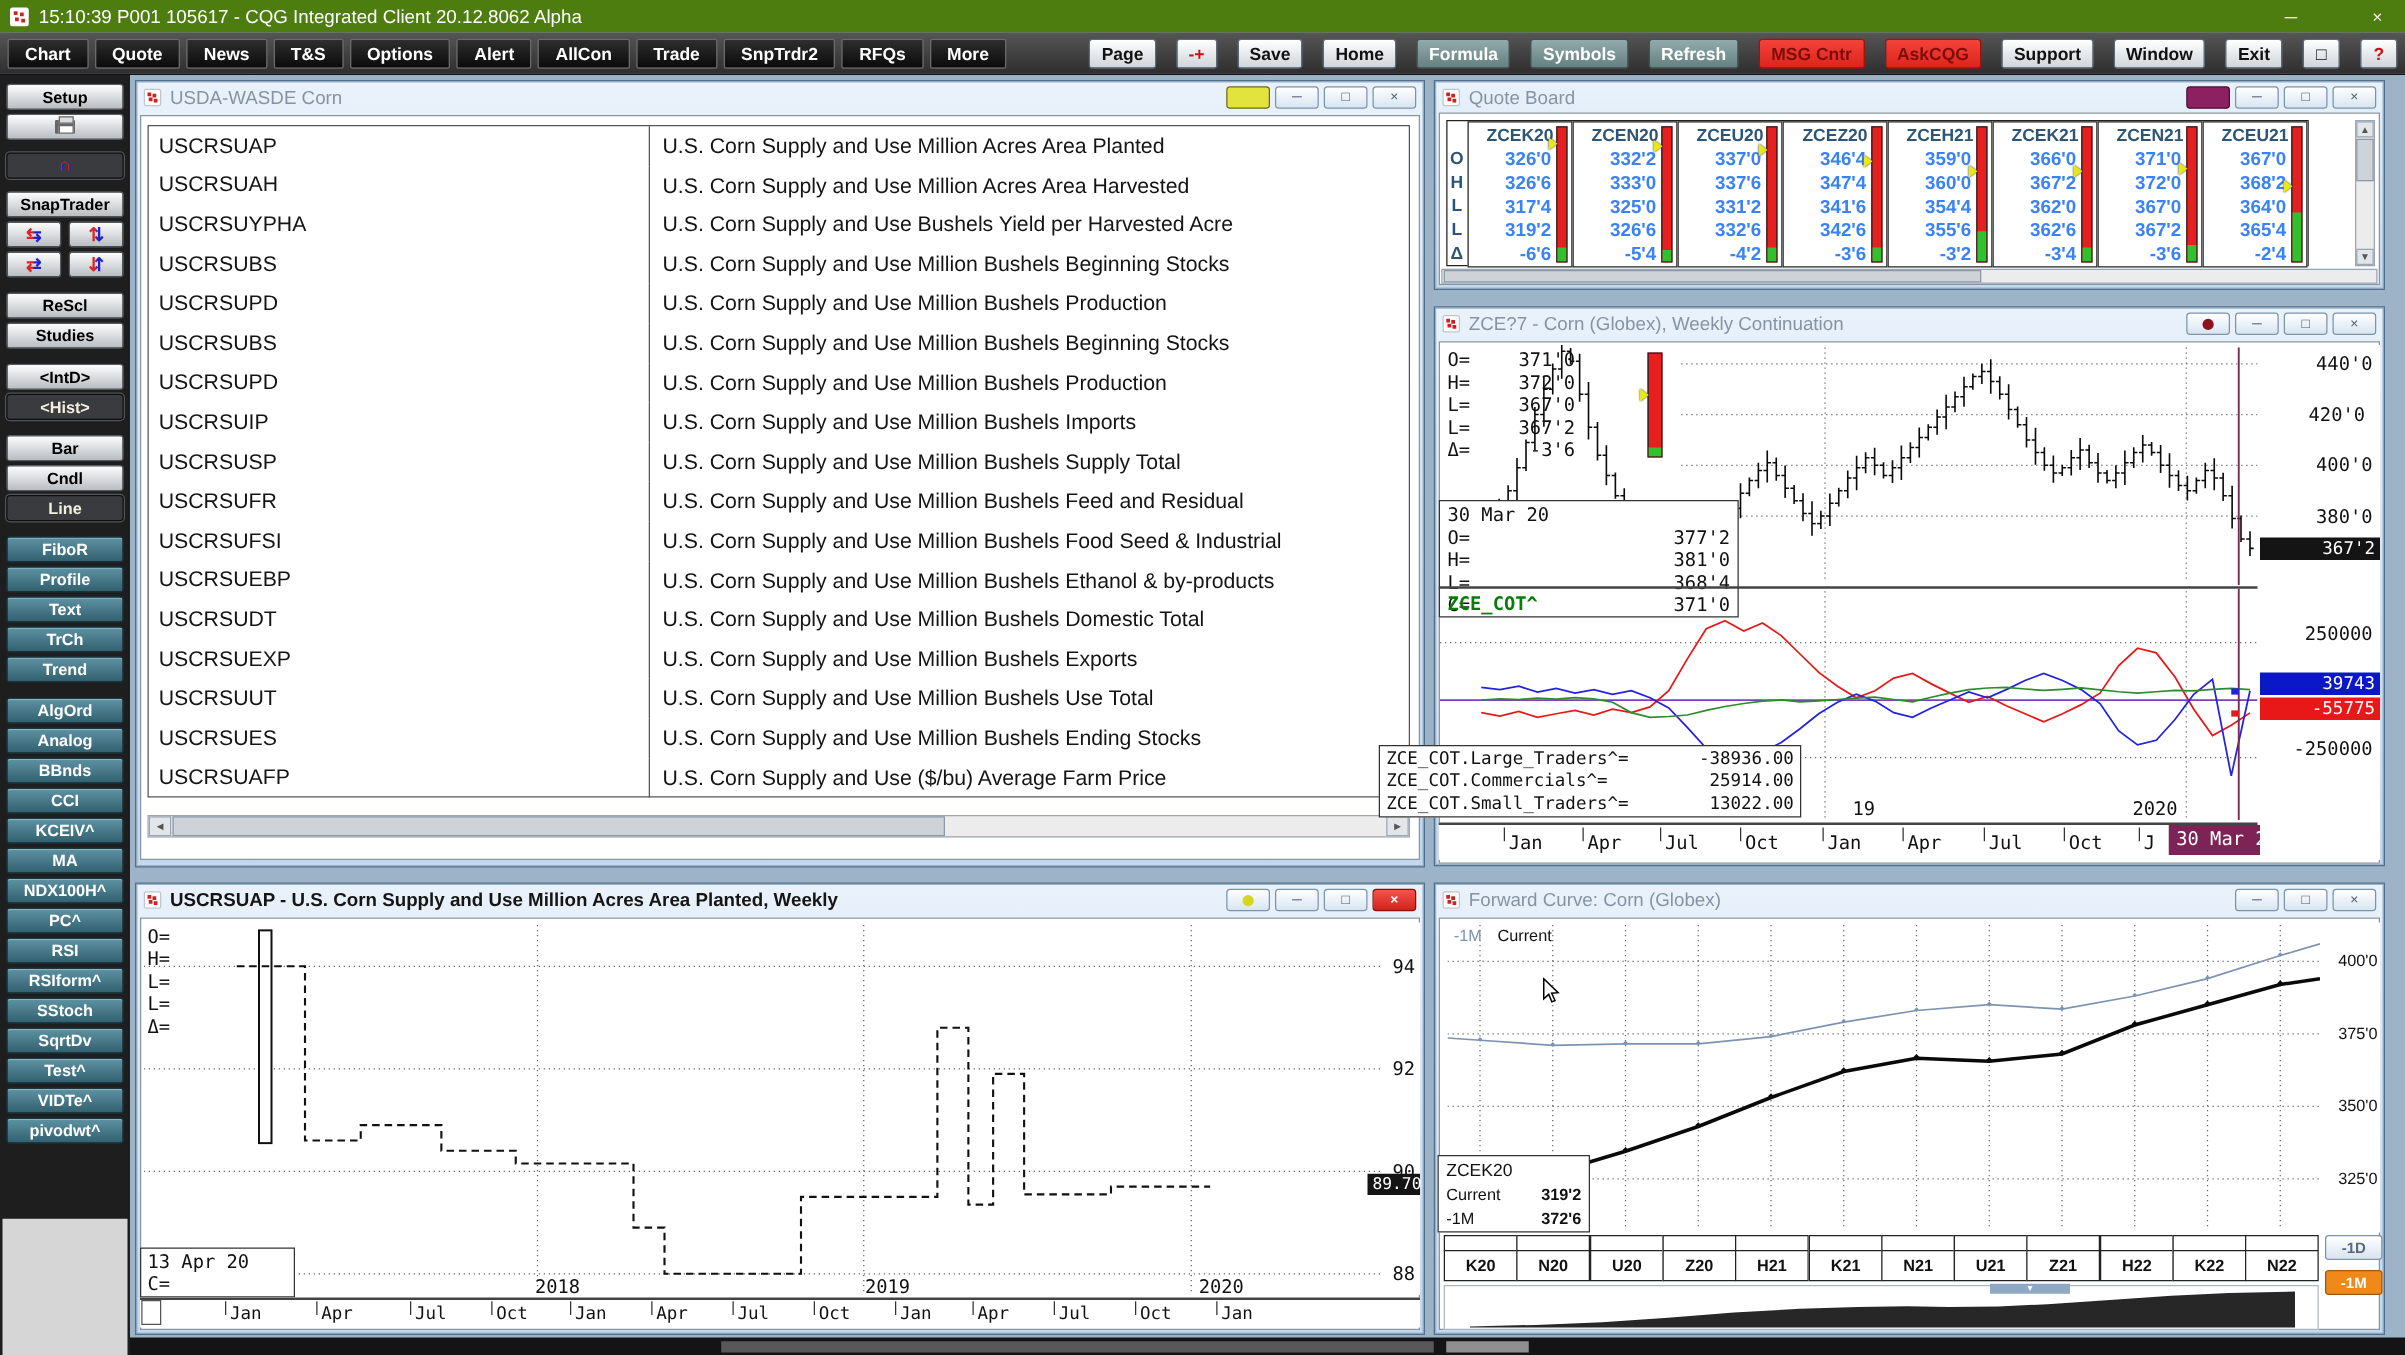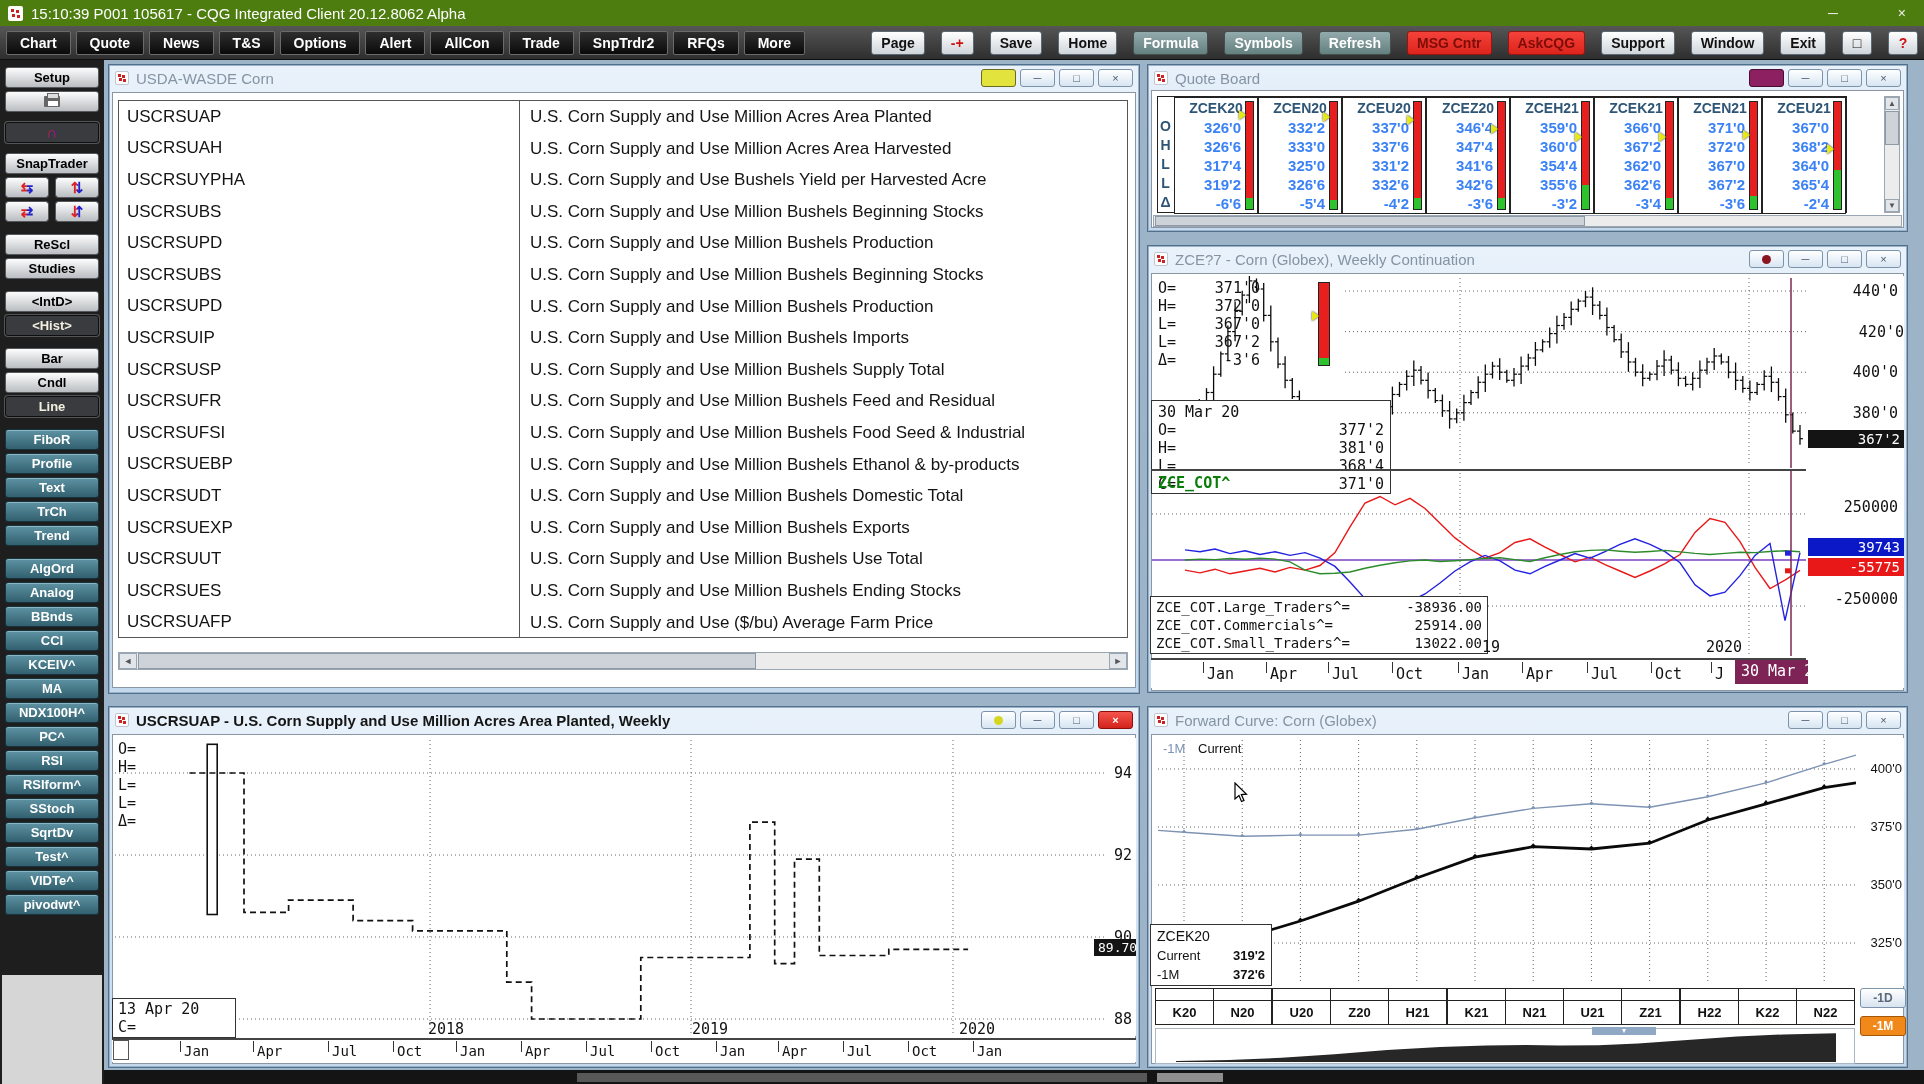--- a/index.html
+++ b/index.html
@@ -723,21 +723,21 @@
       <line x1="597" x2="597" y1="2" y2="183" stroke="#666" stroke-dasharray="1 3"></line>
       <line x1="0" x2="654" y1="89" y2="89" stroke="#7d3fbf" stroke-width="1.4"></line>
       <polyline points="33.0,99.1 48.0,101.9 63.0,98.2 78.0,102.8 93.0,100.0 108.0,97.3 123.0,101.0 138.0,96.4 153.0,99.1 168.0,94.5 183.0,81.6 198.0,55.9 213.0,32.0 228.0,25.5 243.0,33.8 258.0,27.4 273.0,37.5 288.0,52.2 303.0,66.9 318.0,78.0 333.0,87.2 348.0,81.6 363.0,71.5 378.0,67.8 393.0,76.1 408.0,83.5 423.0,90.8 438.0,86.2 453.0,93.6 468.0,100.0 483.0,106.5 498.0,100.0 513.0,92.7 528.0,83.5 543.0,61.4 558.0,47.6 573.0,51.3 588.0,70.6 603.0,96.4 618.0,117.5 633.0,109.2 648.0,99.3" fill="none" stroke="#e81818" stroke-width="1.4"></polyline>
       <polyline points="33.0,78.9 48.0,80.7 63.0,78.0 78.0,82.6 93.0,79.8 108.0,83.5 123.0,80.7 138.0,84.4 153.0,81.6 168.0,87.2 183.0,95.4 198.0,111.1 213.0,127.6 228.0,133.2 243.0,126.7 258.0,130.4 273.0,123.0 288.0,112.0 303.0,100.0 318.0,90.8 333.0,84.4 348.0,89.9 363.0,99.1 378.0,102.8 393.0,95.4 408.0,89.0 423.0,82.6 438.0,87.2 453.0,80.7 468.0,73.4 483.0,67.8 498.0,73.4 513.0,80.7 528.0,91.8 543.0,113.8 558.0,124.9 573.0,121.2 588.0,104.6 603.0,84.4 618.0,72.4 633.0,149.7 648.0,81.6" fill="none" stroke="#2222e0" stroke-width="1.4"></polyline>
       <polyline points="33.0,89.0 48.0,88.1 63.0,88.6 78.0,87.5 93.0,88.3 108.0,87.2 123.0,88.1 138.0,90.8 153.0,99.1 168.0,102.8 183.0,102.2 198.0,101.0 213.0,97.3 228.0,94.2 243.0,91.8 258.0,89.9 273.0,89.0 288.0,90.5 303.0,89.7 318.0,88.6 333.0,87.5 348.0,86.8 363.0,88.6 378.0,90.5 393.0,86.8 408.0,83.5 423.0,80.7 438.0,79.4 453.0,78.9 468.0,80.2 483.0,81.3 498.0,80.5 513.0,79.4 528.0,80.9 543.0,82.4 558.0,83.5 573.0,82.4 588.0,81.3 603.0,81.6 618.0,80.5 633.0,79.8 648.0,80.7" fill="none" stroke="#2c8c2c" stroke-width="1.4"></polyline>
       <line x1="639" x2="639" y1="0" y2="185" stroke="#7a2850" stroke-width="1.5"></line>
       <rect x="633" y="79.7" width="6" height="5" fill="#2222e0"></rect>
       <rect x="633" y="97.3" width="6" height="5" fill="#e81818"></rect>
     </svg>
   <div class="abs mono" style="left:1158px;top:474px;font-size:15px;font-weight:bold;color:#087d08">ZCE_COT^</div>
-  <div class="abs infobox mono" id="zce-cotbox" style="left:1150px;top:596px;width:338px;height:58px;padding:1px 5px;font-size:14px;line-height:18px">
+  <div class="abs infobox mono" id="zce-cotbox" style="left:1103px;top:596px;width:338px;height:58px;padding:1px 5px;font-size:14px;line-height:18px">
       <div style="display: flex;">
         <span>ZCE_COT.Large_Traders^=</span>
         <span style="margin-left: auto;">-38936.00</span>
       </div>
       <div style="display: flex;">
         <span>ZCE_COT.Commercials^=</span>
         <span style="margin-left: auto;">25914.00</span>
       </div>
       <div style="display: flex;">
         <span>ZCE_COT.Small_Traders^=</span>
@@ -763,21 +763,21 @@
       <span style="position: absolute; left: 436px; top: 2px; width: 1px; height: 11px; background: rgb(51, 51, 51);"></span>
       <span class="axlab mono" style="left: 504px; top: 5px;">Oct</span>
       <span style="position: absolute; left: 500px; top: 2px; width: 1px; height: 11px; background: rgb(51, 51, 51);"></span>
       <span class="axlab mono" style="left: 564px; top: 5px;">J</span>
       <span style="position: absolute; left: 560px; top: 2px; width: 1px; height: 11px; background: rgb(51, 51, 51);"></span>
     </div>
   <div class="abs mono" style="left:1735px;top:660px;width:150px;height:24px;background:#7d2355;color:#fff;font-size:15px;padding:2px 6px">30 Mar 20</div>
 
   <div class="abs white" style="left:1808px;top:276px;width:96px;height:412px" id="zce-yaxis">
       <span class="axlab mono" style="right: 6px; top: 6px;">440'0</span>
-      <span class="axlab mono" style="right: 0; top: 46.6px; margin-left: 36px;">420'0</span>
+      <span class="axlab mono" style="right: 12px; top: 46.6px; margin-left: 36px;">420'0</span>
       <span class="axlab mono" style="right: 6px; top: 87.2px;">400'0</span>
       <span class="axlab mono" style="right: 6px; top: 127.8px;">380'0</span>
       <span class="badge mono" style="left: 0px; right: 0px; top: 154px;">367'2</span>
       <span class="axlab mono" style="right: 6px; top: 222px;">250000</span>
       <span class="axlab mono" style="right: 6px; top: 314px;">-250000</span>
       <span class="badge mono" style="left: 0px; right: 0px; top: 262px; background: rgb(10, 24, 200);">39743</span>
       <span class="badge mono" style="left: 0px; right: 0px; top: 282px; background: rgb(232, 24, 24);">-55775</span>
     </div>
 
   <div class="panel abs" style="left:108px;top:706px;width:1032px;height:362px">

